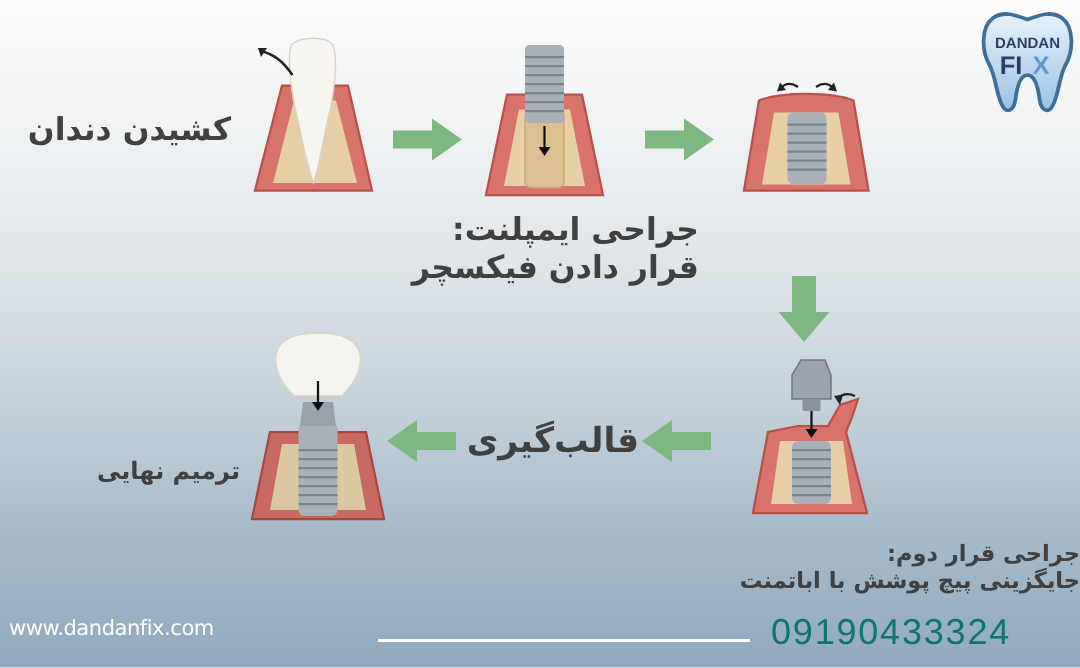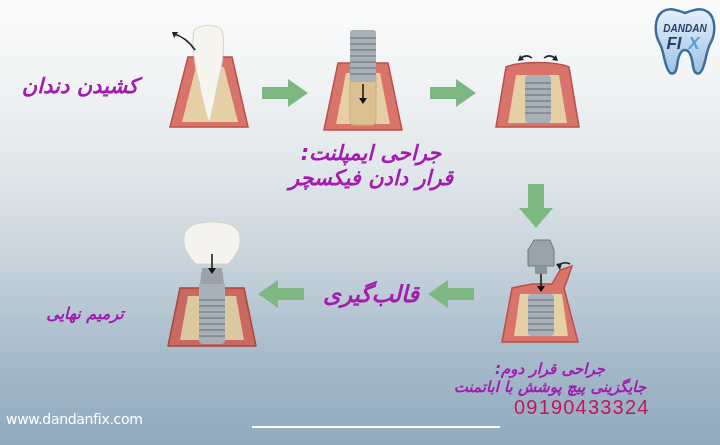--- a/index.html
+++ b/index.html
@@ -6,48 +6,47 @@
   html, body { width: 720px; height: 445px; overflow: hidden; }
   body {
     position: relative;
     font-family: "DejaVu Sans", sans-serif;
     background: linear-gradient(180deg, #fbfbfb 0%, #f1f3f4 18%, #dfe5e9 40%, #c2cfd9 62%, #a4b9c9 82%, #91aabf 100%);
   }
   .abs { position: absolute; }
   .label {
     position: absolute;
     direction: rtl;
-    text-align: center;
-    color: #a21caf;
+    text-align: right;
+    color: #404040;
     font-weight: bold;
     font-family: "DejaVu Sans", sans-serif;
     line-height: 1.2;
     white-space: nowrap;
-    font-style: italic;
   }
   .arrow { position: absolute; }
   .footer-url {
     position: absolute; left: 6px; top: 411px;
     color: #ffffff; font-family: "DejaVu Sans", sans-serif;
     font-size: 14px; letter-spacing: -0.3px;
   }
   .footer-line {
     position: absolute; left: 252px; top: 426px; width: 248px; height: 2px;
     background: #ffffff;
   }
   .footer-phone {
-    position: absolute; left: 514px; top: 396px;
-    color: #be185d; font-family: "Liberation Sans", sans-serif;
-    font-size: 20px; letter-spacing: 1.2px;
+    position: absolute; left: 514px; top: 408px;
+    color: #0f766e; font-family: "Liberation Sans", sans-serif;
+    font-size: 24px; letter-spacing: 1.2px;
   }
 </style>
 </head>
 <body>
 
-<div class="abs" style="left:652px;top:4px;width:66px;height:72px;font-style:italic;">
+<div class="abs" style="left:652px;top:4px;width:66px;height:72px;">
   <svg width="66" height="72" viewBox="0 0 66 72">
     <defs>
       <linearGradient id="lg" x1="0" y1="0" x2="0" y2="1">
         <stop offset="0" stop-color="#e6f1fb"></stop>
         <stop offset="1" stop-color="#9cc2e4"></stop>
       </linearGradient>
     </defs>
     <path d="M10 8 C2 14 2 30 8 40 C12 48 12 58 16 66 C19 72 24 70 25 62 C26 54 28 46 33 46 C38 46 40 54 41 62 C42 70 47 72 50 66 C54 58 54 48 58 40 C64 30 64 14 56 8 C49 3 41 6 33 9 C25 6 17 3 10 8 Z" fill="url(#lg)" stroke="#3d6e9a" stroke-width="2.5"></path>
     <text x="33" y="28" text-anchor="middle" font-family="Liberation Sans, sans-serif" font-weight="bold" font-size="10" fill="#2a3f66">DANDAN</text>
     <text x="22" y="45" text-anchor="middle" font-family="Liberation Sans, sans-serif" font-weight="bold" font-size="17" fill="#2a3f66">FI</text>

